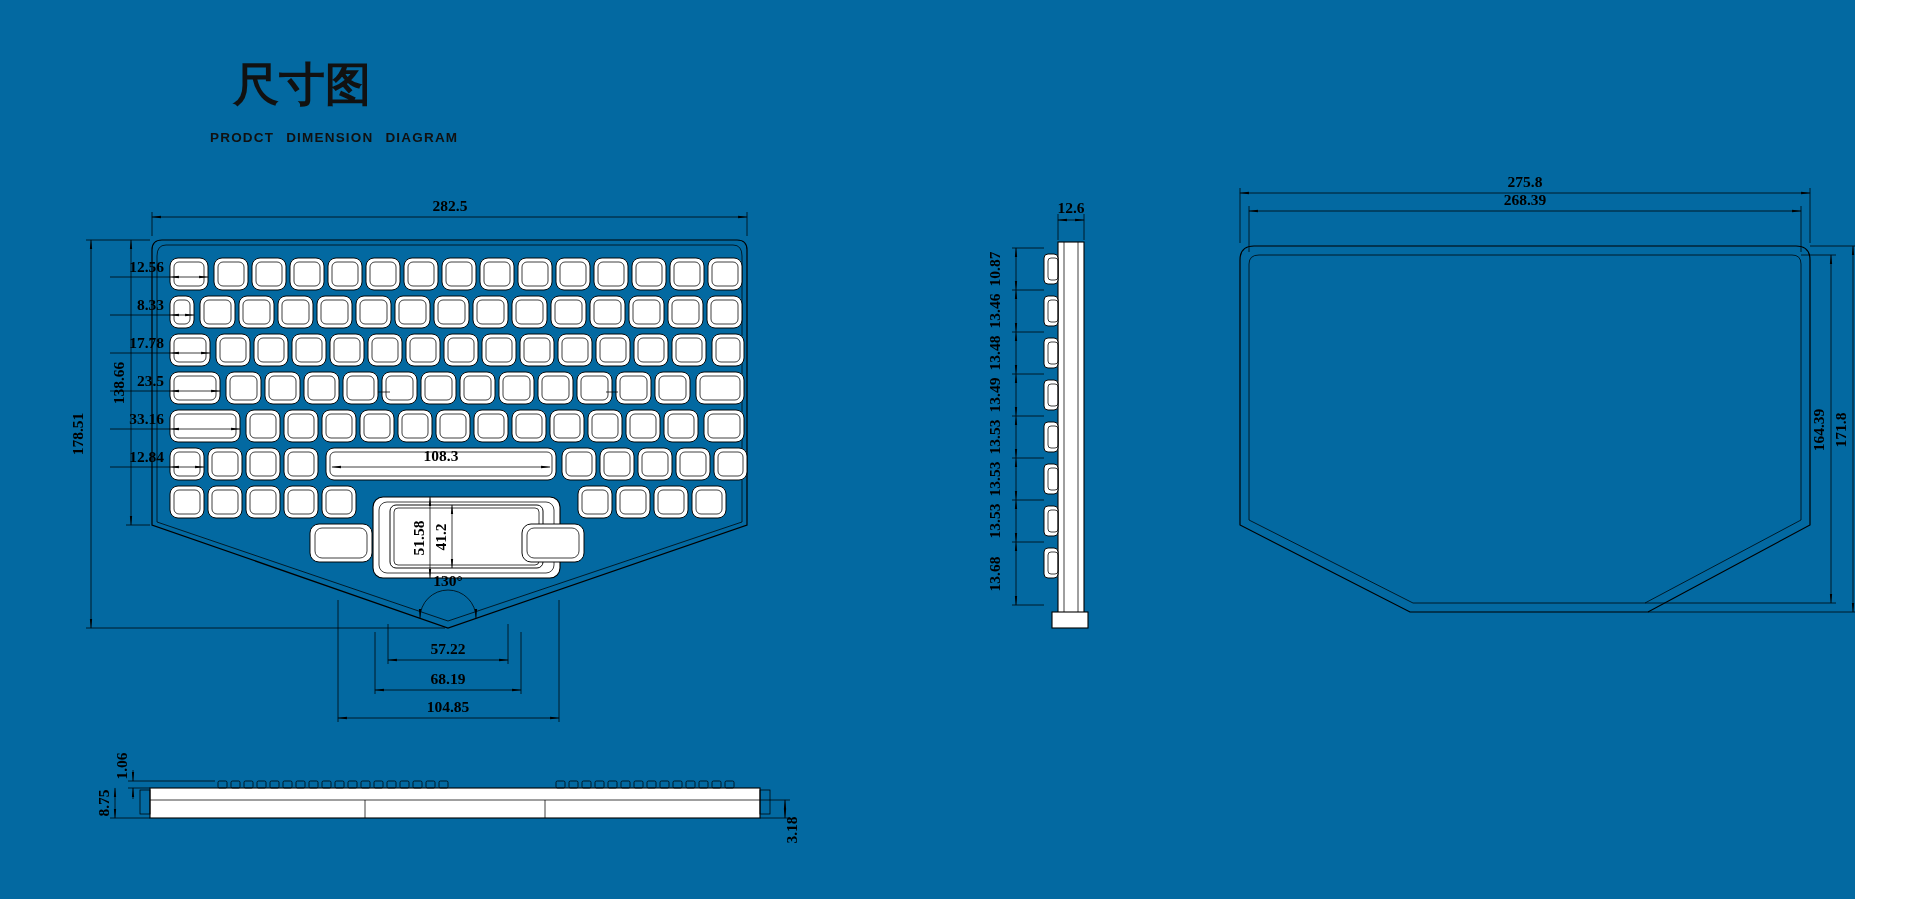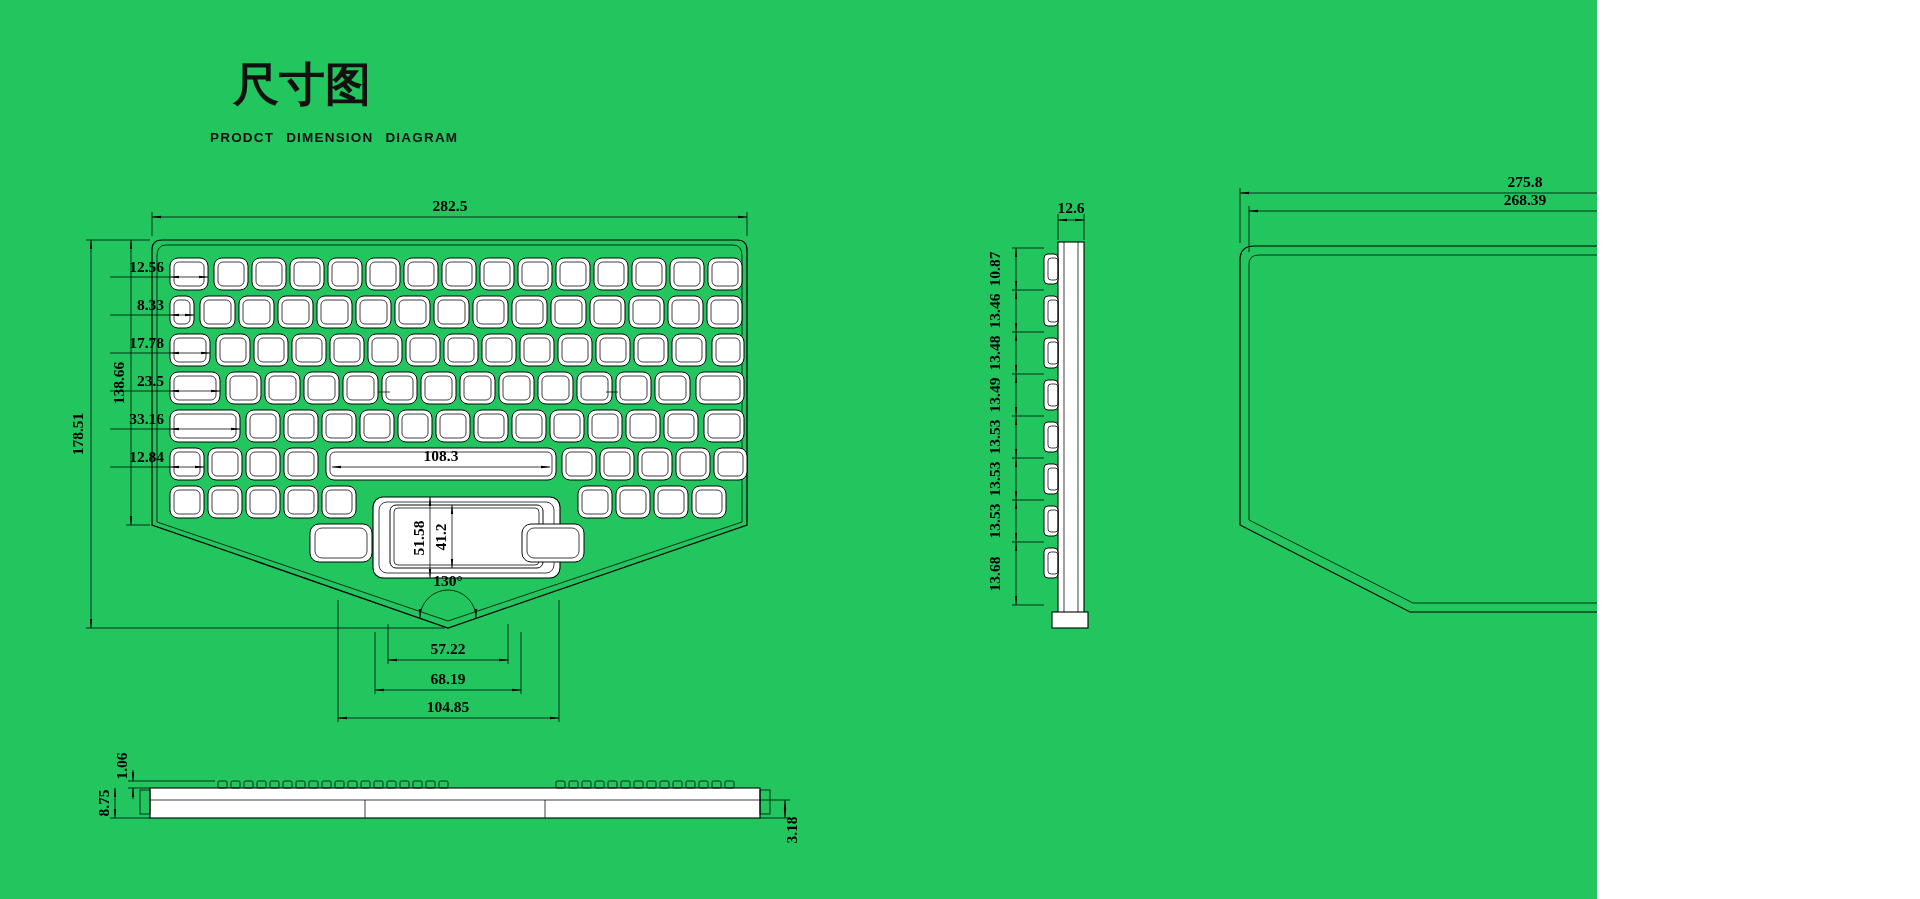--- a/index.html
+++ b/index.html
@@ -1,16 +1,16 @@
 <!DOCTYPE html>
 <html><head>
 <meta charset="utf-8">
 <style>
   html,body{margin:0;padding:0;background:#ffffff;}
-  .stage{position:relative;width:1597px;height:899px;background:#22c55e;overflow:hidden;}
+  .stage{position:relative;width:1855px;height:899px;background:#0369a1;overflow:hidden;}
   svg{display:block;}
   .t-main{font:700 46px "DejaVu Sans", sans-serif;fill:#111;}
   .t-sub{font:700 13.5px "Liberation Sans", sans-serif;fill:#111;letter-spacing:1.2px;word-spacing:7px;}
   .dim{font:700 15.5px "Liberation Serif", serif;fill:#000;}
   .thin{stroke:#000;stroke-width:.75;fill:none;}
   .med{stroke:#000;stroke-width:1.2;fill:none;}
   .kw{stroke:#000;stroke-width:.95;fill:#fff;}
   .wfill{stroke:#000;stroke-width:1.1;fill:#fff;}
 </style>
 </head>

